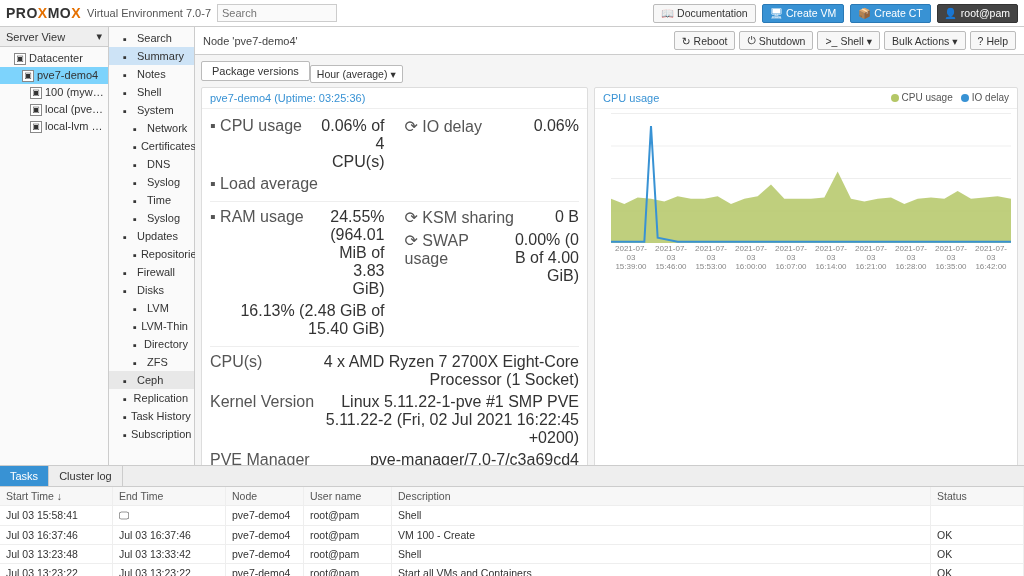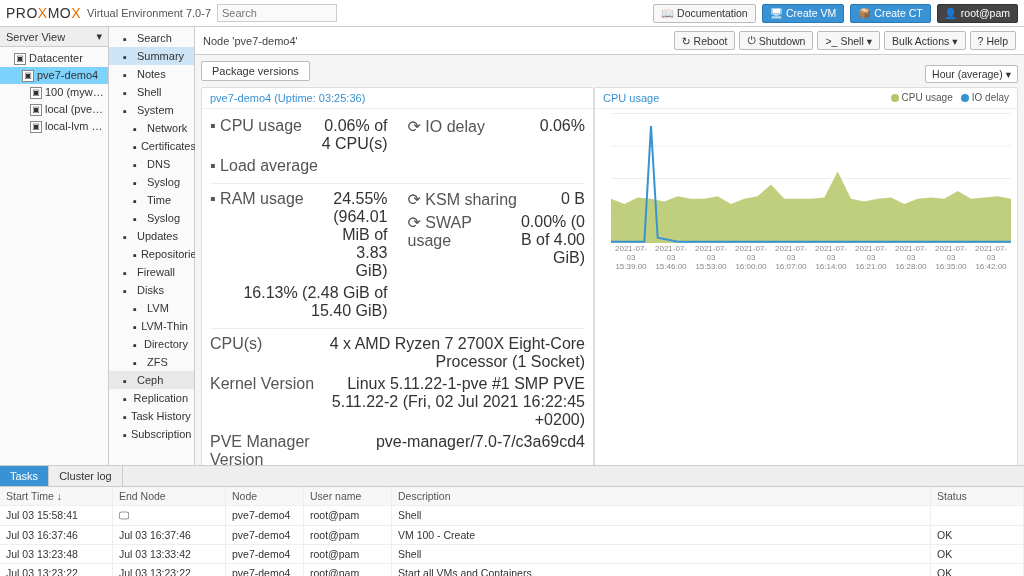--- a/index.html
+++ b/index.html
@@ -1,17 +1,17 @@
 <!DOCTYPE html>
 <html><head>
 <meta charset="utf-8">
 <style>
 html,body{margin:0;padding:0;font-family:Arial,Helvetica,sans-serif;font-size:11px;color:#333;background:#f5f5f5;overflow:hidden;width:1024px;height:576px}
 .topbar{height:26px;background:#fff;border-bottom:1px solid #ccc;display:flex;align-items:center;padding:0 6px;gap:6px}
-.logo{font-weight:normal;font-size:14px;letter-spacing:.5px}
+.logo{font-weight:bold;font-size:14px;letter-spacing:.5px}
 .logo .x{color:#e57000}
 .ve{font-size:11px;color:#555}
 .search{border:1px solid #ccc;padding:2px 4px;font-size:11px;width:110px;background:#fafafa}
 .spacer{flex:1}
 .tbtn{border:1px solid #bbb;background:#f7f7f7;padding:2px 7px;font-size:10.5px;border-radius:2px;cursor:pointer;display:inline-flex;align-items:center;gap:3px}
 .tbtn.blue{background:#3892d4;border-color:#2a79b5;color:#fff}
 .tbtn.dark{background:#444;border-color:#333;color:#fff}
 .main{display:flex;height:calc(576px - 26px - 112px)}
 .col1{width:108px;border-right:1px solid #ccc;background:#fafafa;display:flex;flex-direction:column}
 .panelhdr{background:#eee;border-bottom:1px solid #ccc;padding:3px 6px;font-size:11px;display:flex;align-items:center;justify-content:space-between}
@@ -26,21 +26,21 @@
 .nrow{padding:3px 6px 3px 14px;cursor:pointer;white-space:nowrap;display:flex;align-items:center;gap:4px}
 .nrow.sel{background:#cde3f6}
 .nrow.sub{padding-left:24px}
 .nrow.hov{background:#e8e8e8}
 .nico{width:10px;height:10px;display:inline-block}
 .col3{flex:1;display:flex;flex-direction:column;overflow:hidden}
 .nodehdr{padding:4px 8px;border-bottom:1px solid #ccc;background:#fff;display:flex;align-items:center;gap:7px}
 .nodehdr .r{margin-left:auto;display:flex;gap:4px}
 .content{flex:1;overflow:auto;padding:6px;background:#f5f5f5}
 .pkgbtn{border:1px solid #bbb;background:#fff;padding:3px 10px;border-radius:2px;cursor:pointer;display:inline-block;margin-bottom:6px}
-.row2{display:flex;}
+.row2{display:flex;gap:6px}
 .card{background:#fff;border:1px solid #ddd;border-radius:2px;margin-bottom:6px;flex:1}
 .card-h{padding:4px 8px;border-bottom:1px solid #eee;font-size:11px;display:flex;align-items:center;color:#3892d4}
 .card-h .leg{margin-left:auto;font-size:10px;color:#555}
 .lg{display:inline-flex;align-items:center;gap:3px;margin-left:8px}
 .dot{width:8px;height:8px;border-radius:50%;display:inline-block}
 .dg{background:#b4c766}
 .db{background:#3892d4}
 .card-b{padding:6px 8px;font-size:16px}
 .srow{display:flex;padding:2px 0}
 .srow .lbl{width:110px;color:#555}
@@ -193,21 +193,21 @@
       <div class="r">
         <span class="tbtn">↻ <span>Reboot</span></span>
         <span class="tbtn">⏻ <span>Shutdown</span></span>
         <span class="tbtn">&gt;_ <span>Shell</span> ▾</span>
         <span class="tbtn"><span>Bulk Actions</span> ▾</span>
         <span class="tbtn">? <span>Help</span></span>
       </div>
     </div>
 
     <div class="content">
-      <div style="display:flex;justify-content:space-between;align-items:center">
+      <div style="display:flex;align-items:center">
         <span class="pkgbtn">Package versions</span>
         <span class="sel-hdr"><span>Hour (average)</span> ▾</span>
       </div>
 
       <div class="row2">
         <div class="card" style="flex:1">
           <div class="card-h">
               <span>pve7-demo4 (Uptime: 03:25:36)</span>
             </div>
           <div class="card-b" id="summary">
@@ -341,21 +341,21 @@
   </div>
 </div>
 
 <div class="bottom">
   <div class="tabs">
     <div class="tab sel">Tasks</div>
     <div class="tab">Cluster log</div>
   </div>
   <div class="thead">
     <div class="th c-st">Start Time ↓</div>
-    <div class="th c-et">End Node</div>
+    <div class="th c-et">End Time</div>
     <div class="th c-nd">Node</div>
     <div class="th c-un">User name</div>
     <div class="th c-ds">Description</div>
     <div class="th c-stat">Status</div>
   </div>
   <div id="taskrows">
       <div class="tr">
         <div class="td c-st">Jul 03 15:58:41</div>
         <div class="td c-et">🖵</div>
         <div class="td c-nd">pve7-demo4</div>

